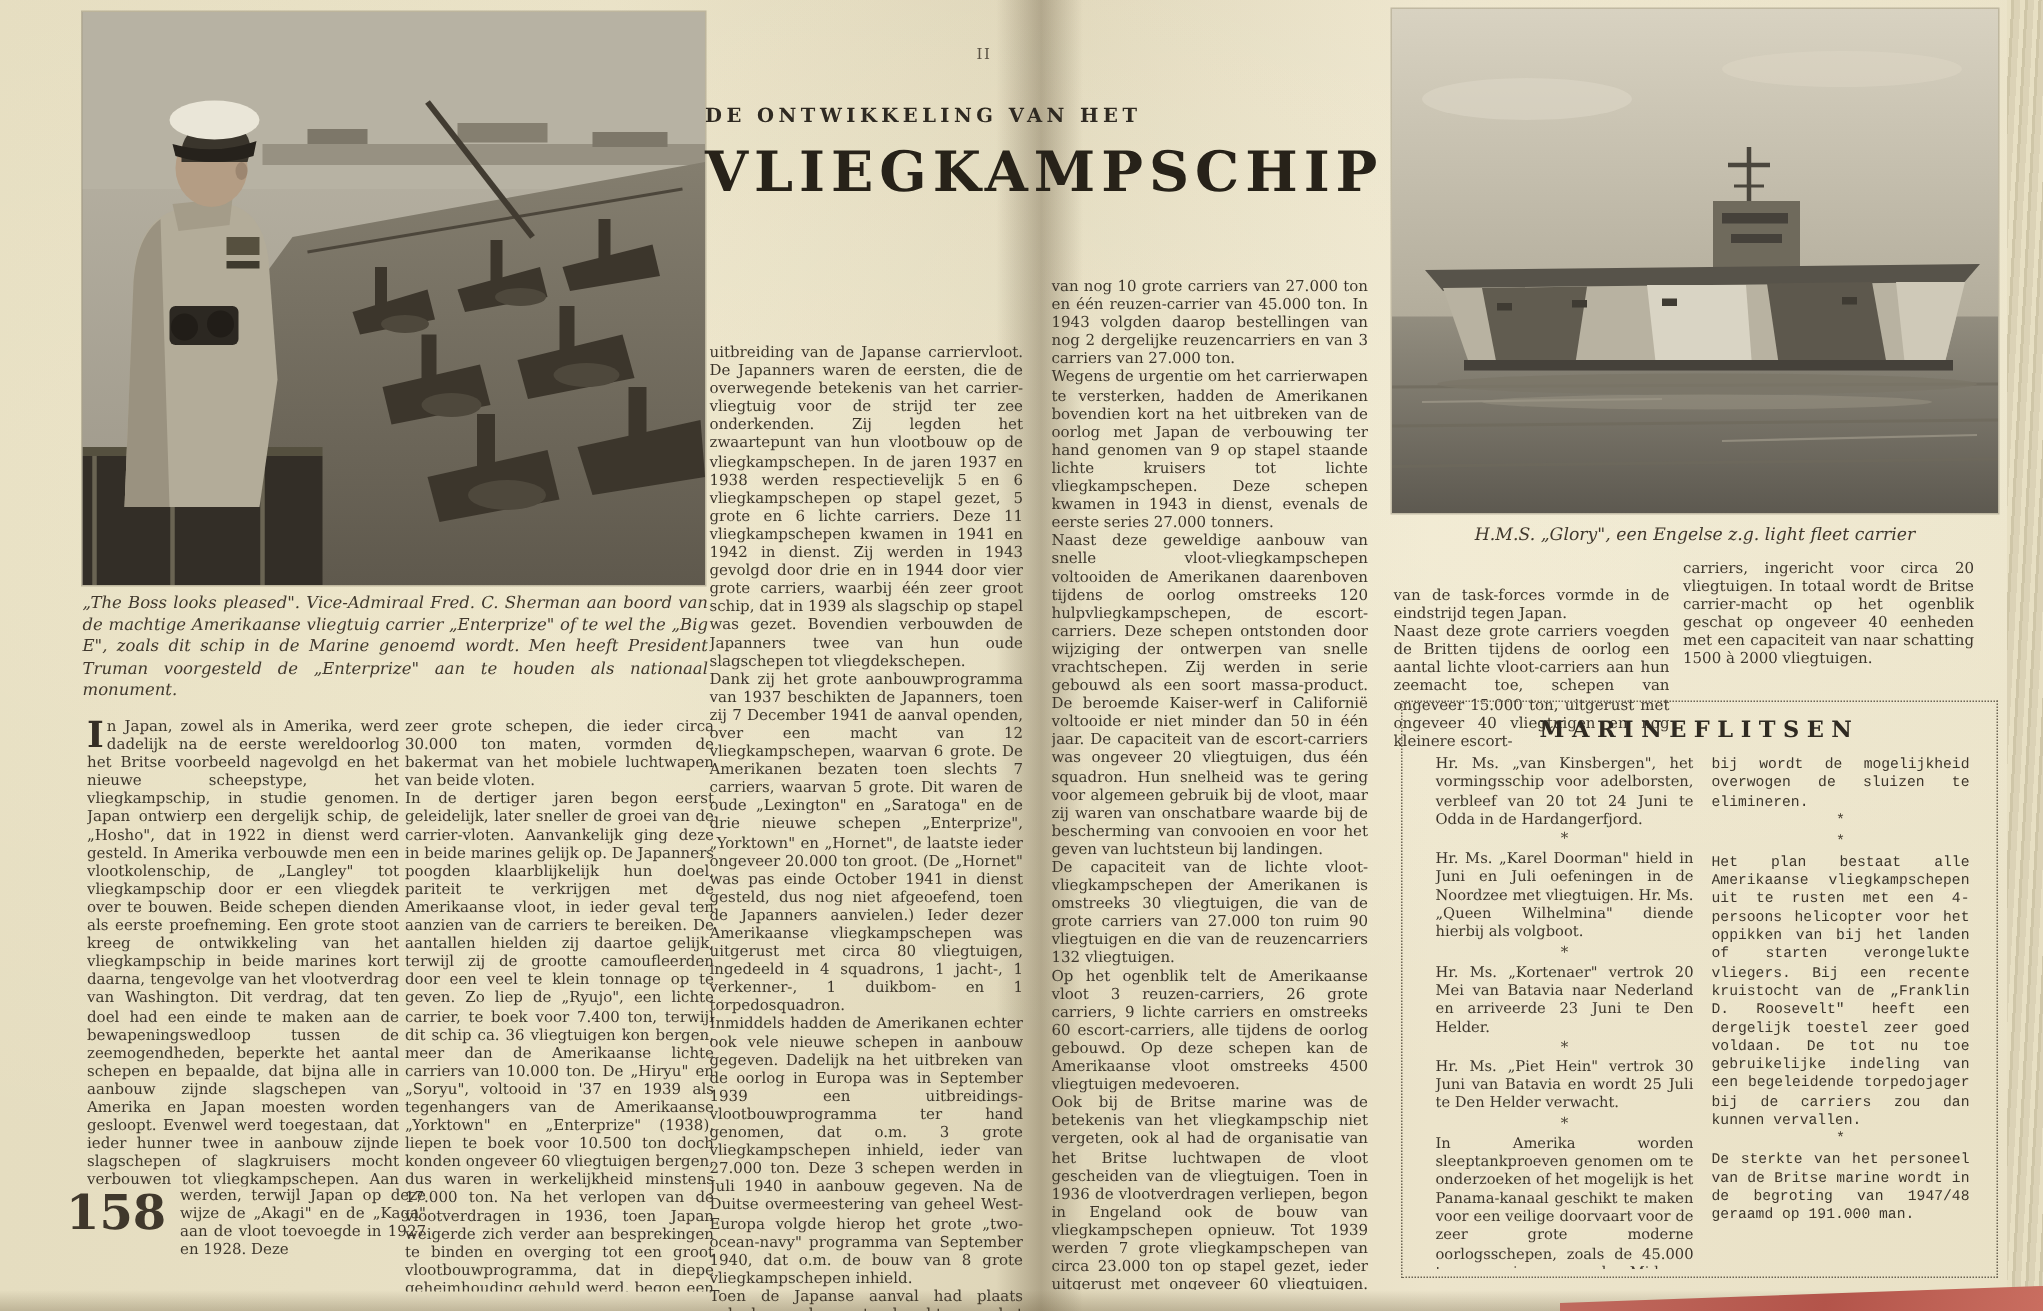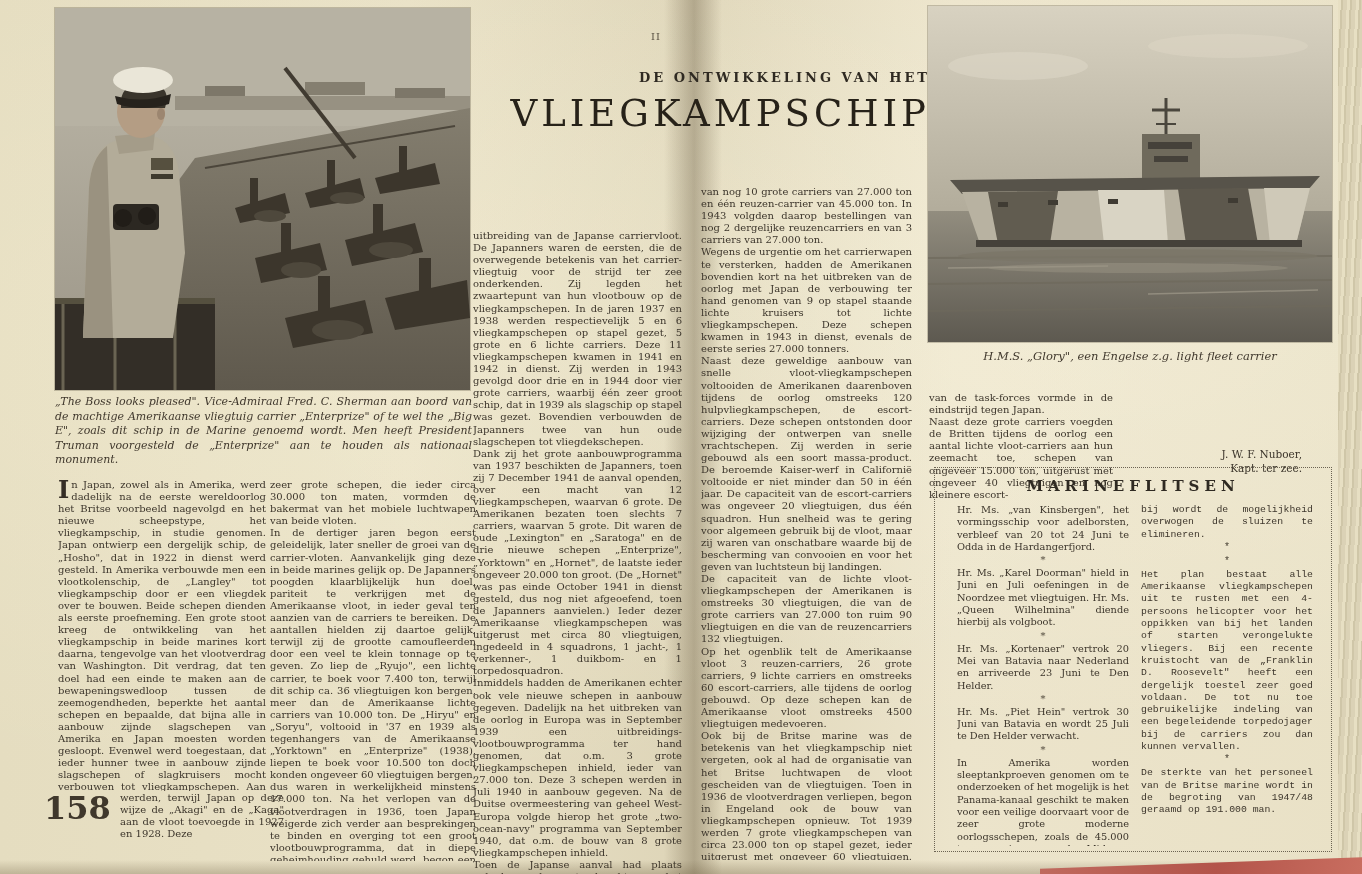--- a/index.html
+++ b/index.html
@@ -30,23 +30,23 @@
     white-space:pre-line;overflow:hidden;color:#3c352b;}
   .col1{left:58px;top:479px;width:208px;height:312px;}
   .col1b{left:104px;top:792px;width:164px;height:66px;position:absolute;font-size:10px;line-height:12.1px;text-align:justify;overflow:hidden;margin-left:16px;}
   .col2{left:270px;top:479px;width:206px;height:382px;}
   .col3{left:473px;top:182px;width:209px;height:678px;margin-top:48px;}
   .col4{left:701px;top:186px;width:211px;height:674px;}
   .dropcap{float:left;font-size:24px;line-height:22px;padding-right:2px;font-weight:bold;color:#352e25;}
   .page-number{position:absolute;left:44px;top:789px;font-size:32px;font-weight:bold;color:#40382c;}
 
   
-  .title-block{position:absolute;left:470px;top:70px;width:460px;text-align:right;}
+  .title-block{position:absolute;left:470px;top:70px;width:460px;text-align:left;}
   .title-kicker{font-size:13px;font-weight:bold;letter-spacing:3px;color:#2f2a22;}
-  .title-main{margin-top:7px;font-size:37px;font-weight:normal;letter-spacing:4px;color:#272219;}
+  .title-main{margin-top:7px;font-size:37px;font-weight:bold;letter-spacing:4px;color:#272219;}
 
   
   .photo-right{position:absolute;left:928px;top:6px;width:404px;height:336px;background:#b2ac9c;box-shadow:0 0 0 1px rgba(60,50,35,.25);}
   .photo-right svg{display:block;width:100%;height:100%;}
   .caption-right{position:absolute;left:928px;top:349px;width:404px;text-align:center;
     font-style:italic;font-size:11.5px;color:#40382d;}
 
   .col5{left:929px;top:392px;width:184px;height:110px;}
   .col6{left:1122px;top:374px;width:194px;height:74px;}
   .signature{position:absolute;left:1122px;top:448px;width:180px;text-align:right;font-size:10.5px;line-height:13.5px;color:#3c352b;}
@@ -220,24 +220,21 @@
       </g>
       <rect x="48" y="234" width="326" height="7" fill="#45413a"></rect>
       <ellipse cx="210" cy="250" rx="180" ry="7" fill="#7b7668" opacity="0.8"></ellipse>
       <ellipse cx="210" cy="262" rx="150" ry="5" fill="#9a9484" opacity="0.5"></ellipse>
     </svg>
   </div>
   <div class="caption-right">H.M.S. „Glory", een Engelse z.g. light fleet carrier</div>
 
   <div class="col col5">van de task-forces vormde in de eindstrijd tegen Japan.
 Naast deze grote carriers voegden de Britten tijdens de oorlog een aantal lichte vloot-carriers aan hun zeemacht toe, schepen van ongeveer 15.000 ton, uitgerust met ongeveer 40 vliegtuigen en nog kleinere escort-</div>
-  <div class="signature">
-    <div>J. W. F. Nuboer,</div>
-    <div>Kapt. ter zee.</div>
-  </div>
+  <div class="col col6">carriers, ingericht voor circa 20 vliegtuigen. In totaal wordt de Britse carrier-macht op het ogenblik geschat op ongeveer 40 eenheden met een capaciteit van naar schatting 1500 à 2000 vliegtuigen.</div>
 
   <div class="mf-box">
     <div class="mf-title">MARINEFLITSEN</div>
 
     <div class="mf-col mf-left">
       <p class="mf-item">Hr. Ms. „van Kinsbergen", het vormingsschip voor adelborsten, verbleef van 20 tot 24 Juni te Odda in de Hardangerfjord.</p>
       <div class="mf-sep">*</div>
       <p class="mf-item">Hr. Ms. „Karel Doorman" hield in Juni en Juli oefeningen in de Noordzee met vliegtuigen. Hr. Ms. „Queen Wilhelmina" diende hierbij als volgboot.</p>
       <div class="mf-sep">*</div>
       <p class="mf-item">Hr. Ms. „Kortenaer" vertrok 20 Mei van Batavia naar Nederland en arriveerde 23 Juni te Den Helder.</p>

